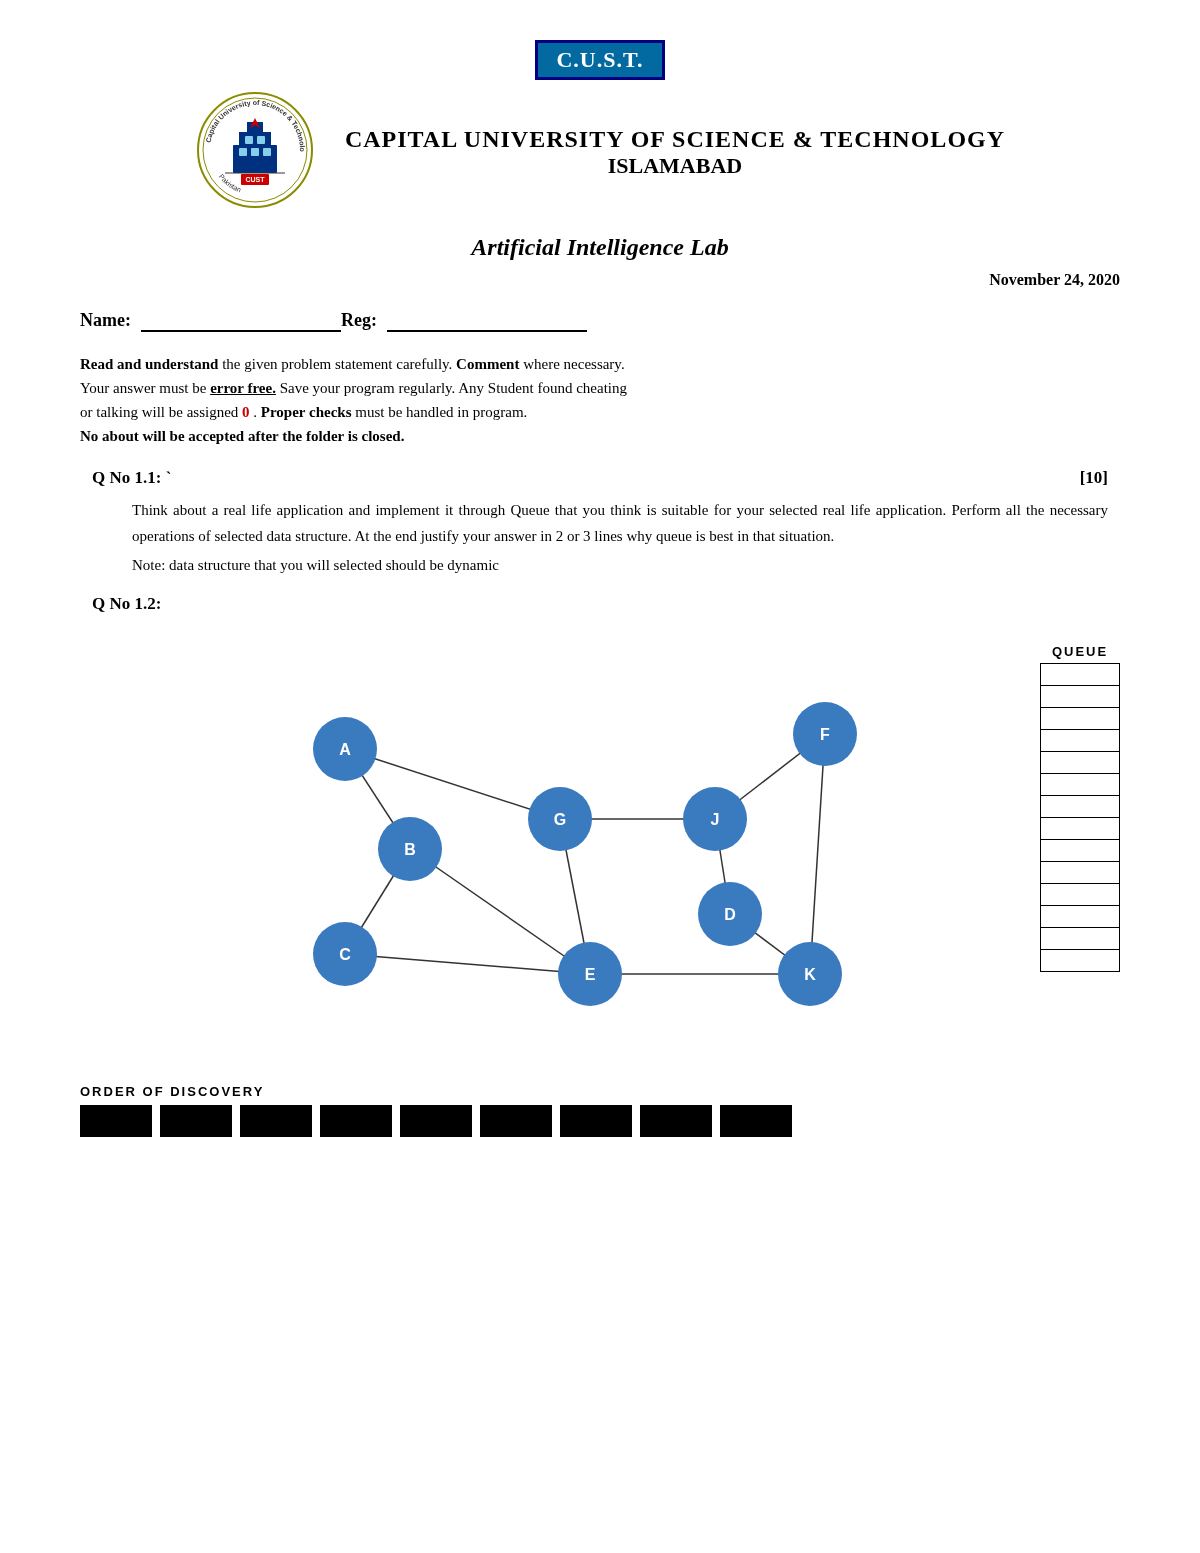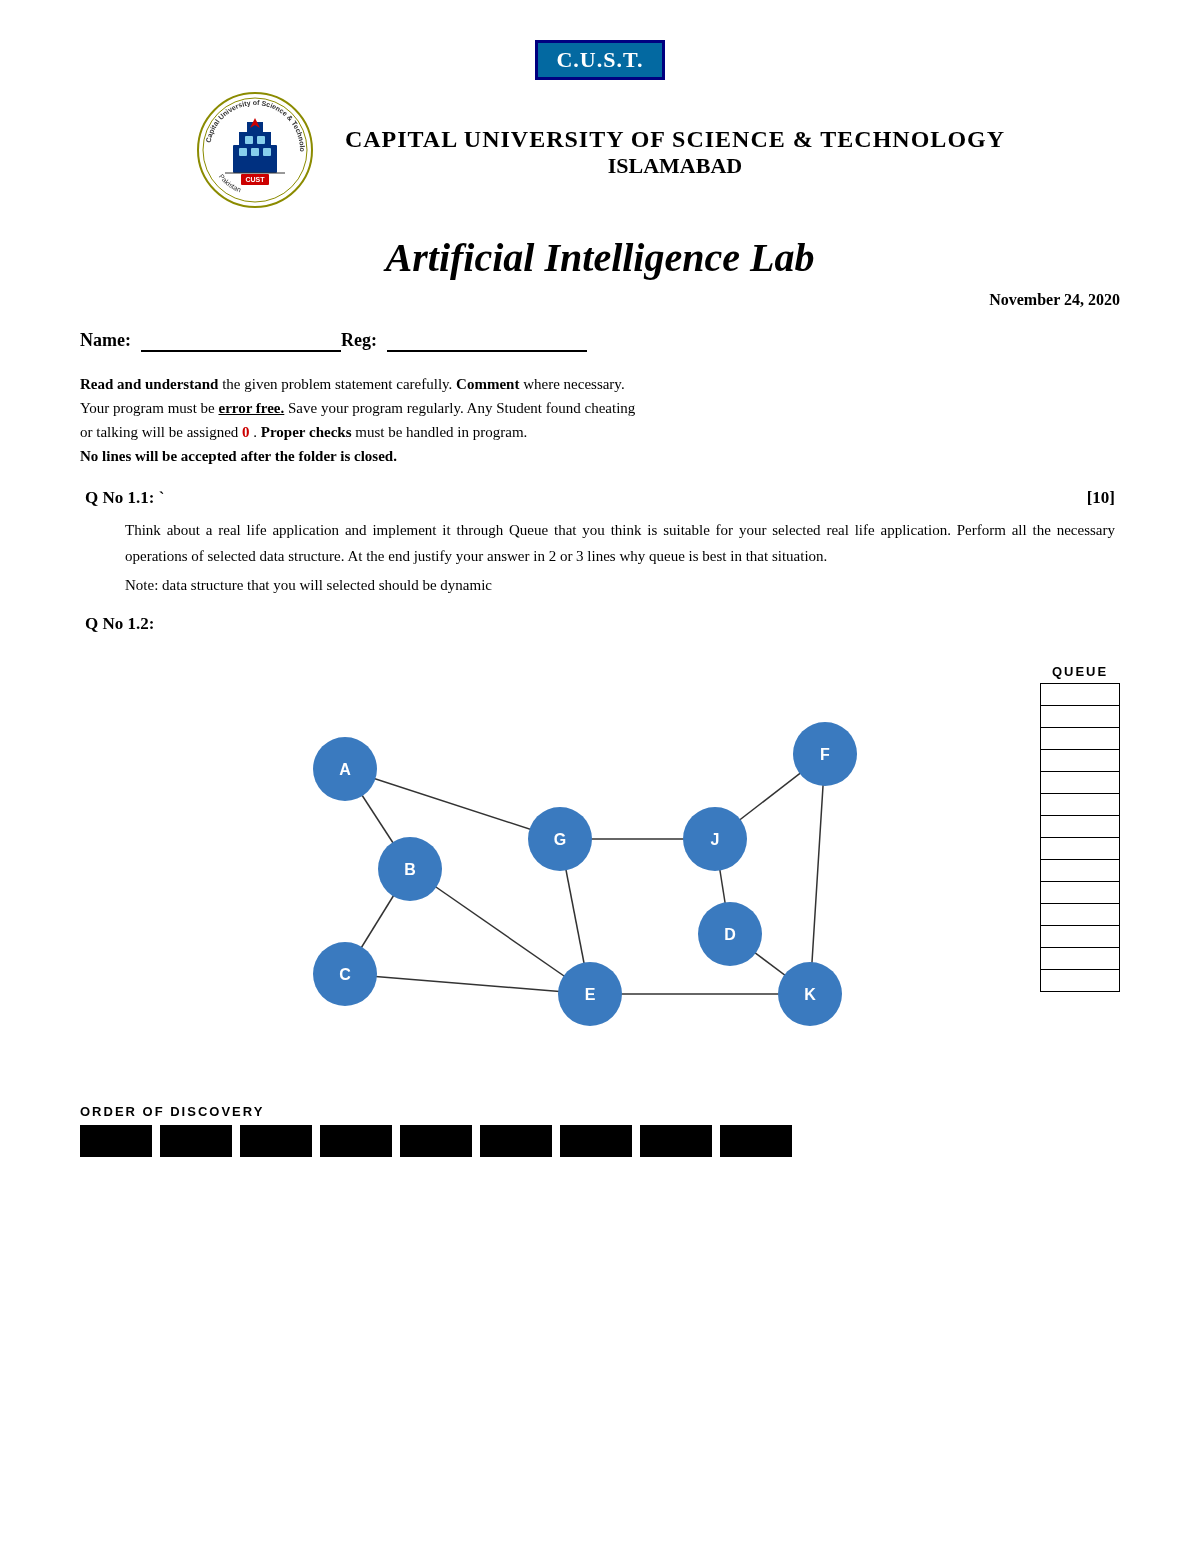--- a/index.html
+++ b/index.html
@@ -55,21 +55,21 @@
       font-size: 22px;
       font-weight: bold;
     }
 
     
     .exam-title-section {
       text-align: center;
       margin: 20px 0 10px 0;
     }
     .exam-title-section h2 {
-      font-size: 40px;
+      font-size: 24px;
       font-weight: bold;
       font-style: italic;
     }
     .exam-subtitle {
       font-size: 22px;
       margin-top: 6px;
     }
 
     
     .time-date {
@@ -115,21 +115,21 @@
     }
     .instructions .red {
       color: #cc0000;
     }
     .instructions .underline {
       text-decoration: underline;
     }
 
     
     .question-section {
-      margin: 20px 5px;
+      margin: 20px 12px;
     }
     .question-header {
       display: flex;
       justify-content: space-between;
       font-weight: bold;
       font-size: 17px;
       margin-bottom: 10px;
     }
     .question-body {
       font-size: 15px;
@@ -295,31 +295,31 @@
   </div>
 </div>
 
 <div class="instructions">
   <p>
     <span class="underline-bold">Read and understand</span>
     <span> the given problem statement carefully. </span>
     <span class="underline-bold">Comment</span>
     <span> where necessary.</span>
     <br>
-    <span>Your program must be </span>
+    <span>Your answer must be </span>
     <span class="bold underline">error free.</span>
     <span> Save your program regularly. Any Student found cheating</span>
     <br>
     <span>or talking will be assigned </span>
     <span class="red bold">0</span>
     <span>. </span>
     <span class="bold">Proper checks</span>
     <span> must be handled in program.</span>
     <br>
-    <span class="underline-bold">No lines will be accepted after the folder is closed.</span>
+    <span class="underline-bold">No about will be accepted after the folder is closed.</span>
   </p>
 </div>
 
 <div class="question-section">
   <div class="question-header">
     <span>Q No 1.1: `</span>
     <span>[10]</span>
   </div>
   <div class="question-body">Think about a real life application and implement it through Queue that you think is suitable for your selected real life application. Perform all the necessary operations of selected data structure. At the end justify your answer in 2 or 3 lines why queue is best in that situation.</div>
   <div class="question-note">Note: data structure that you will selected should be dynamic</div>

